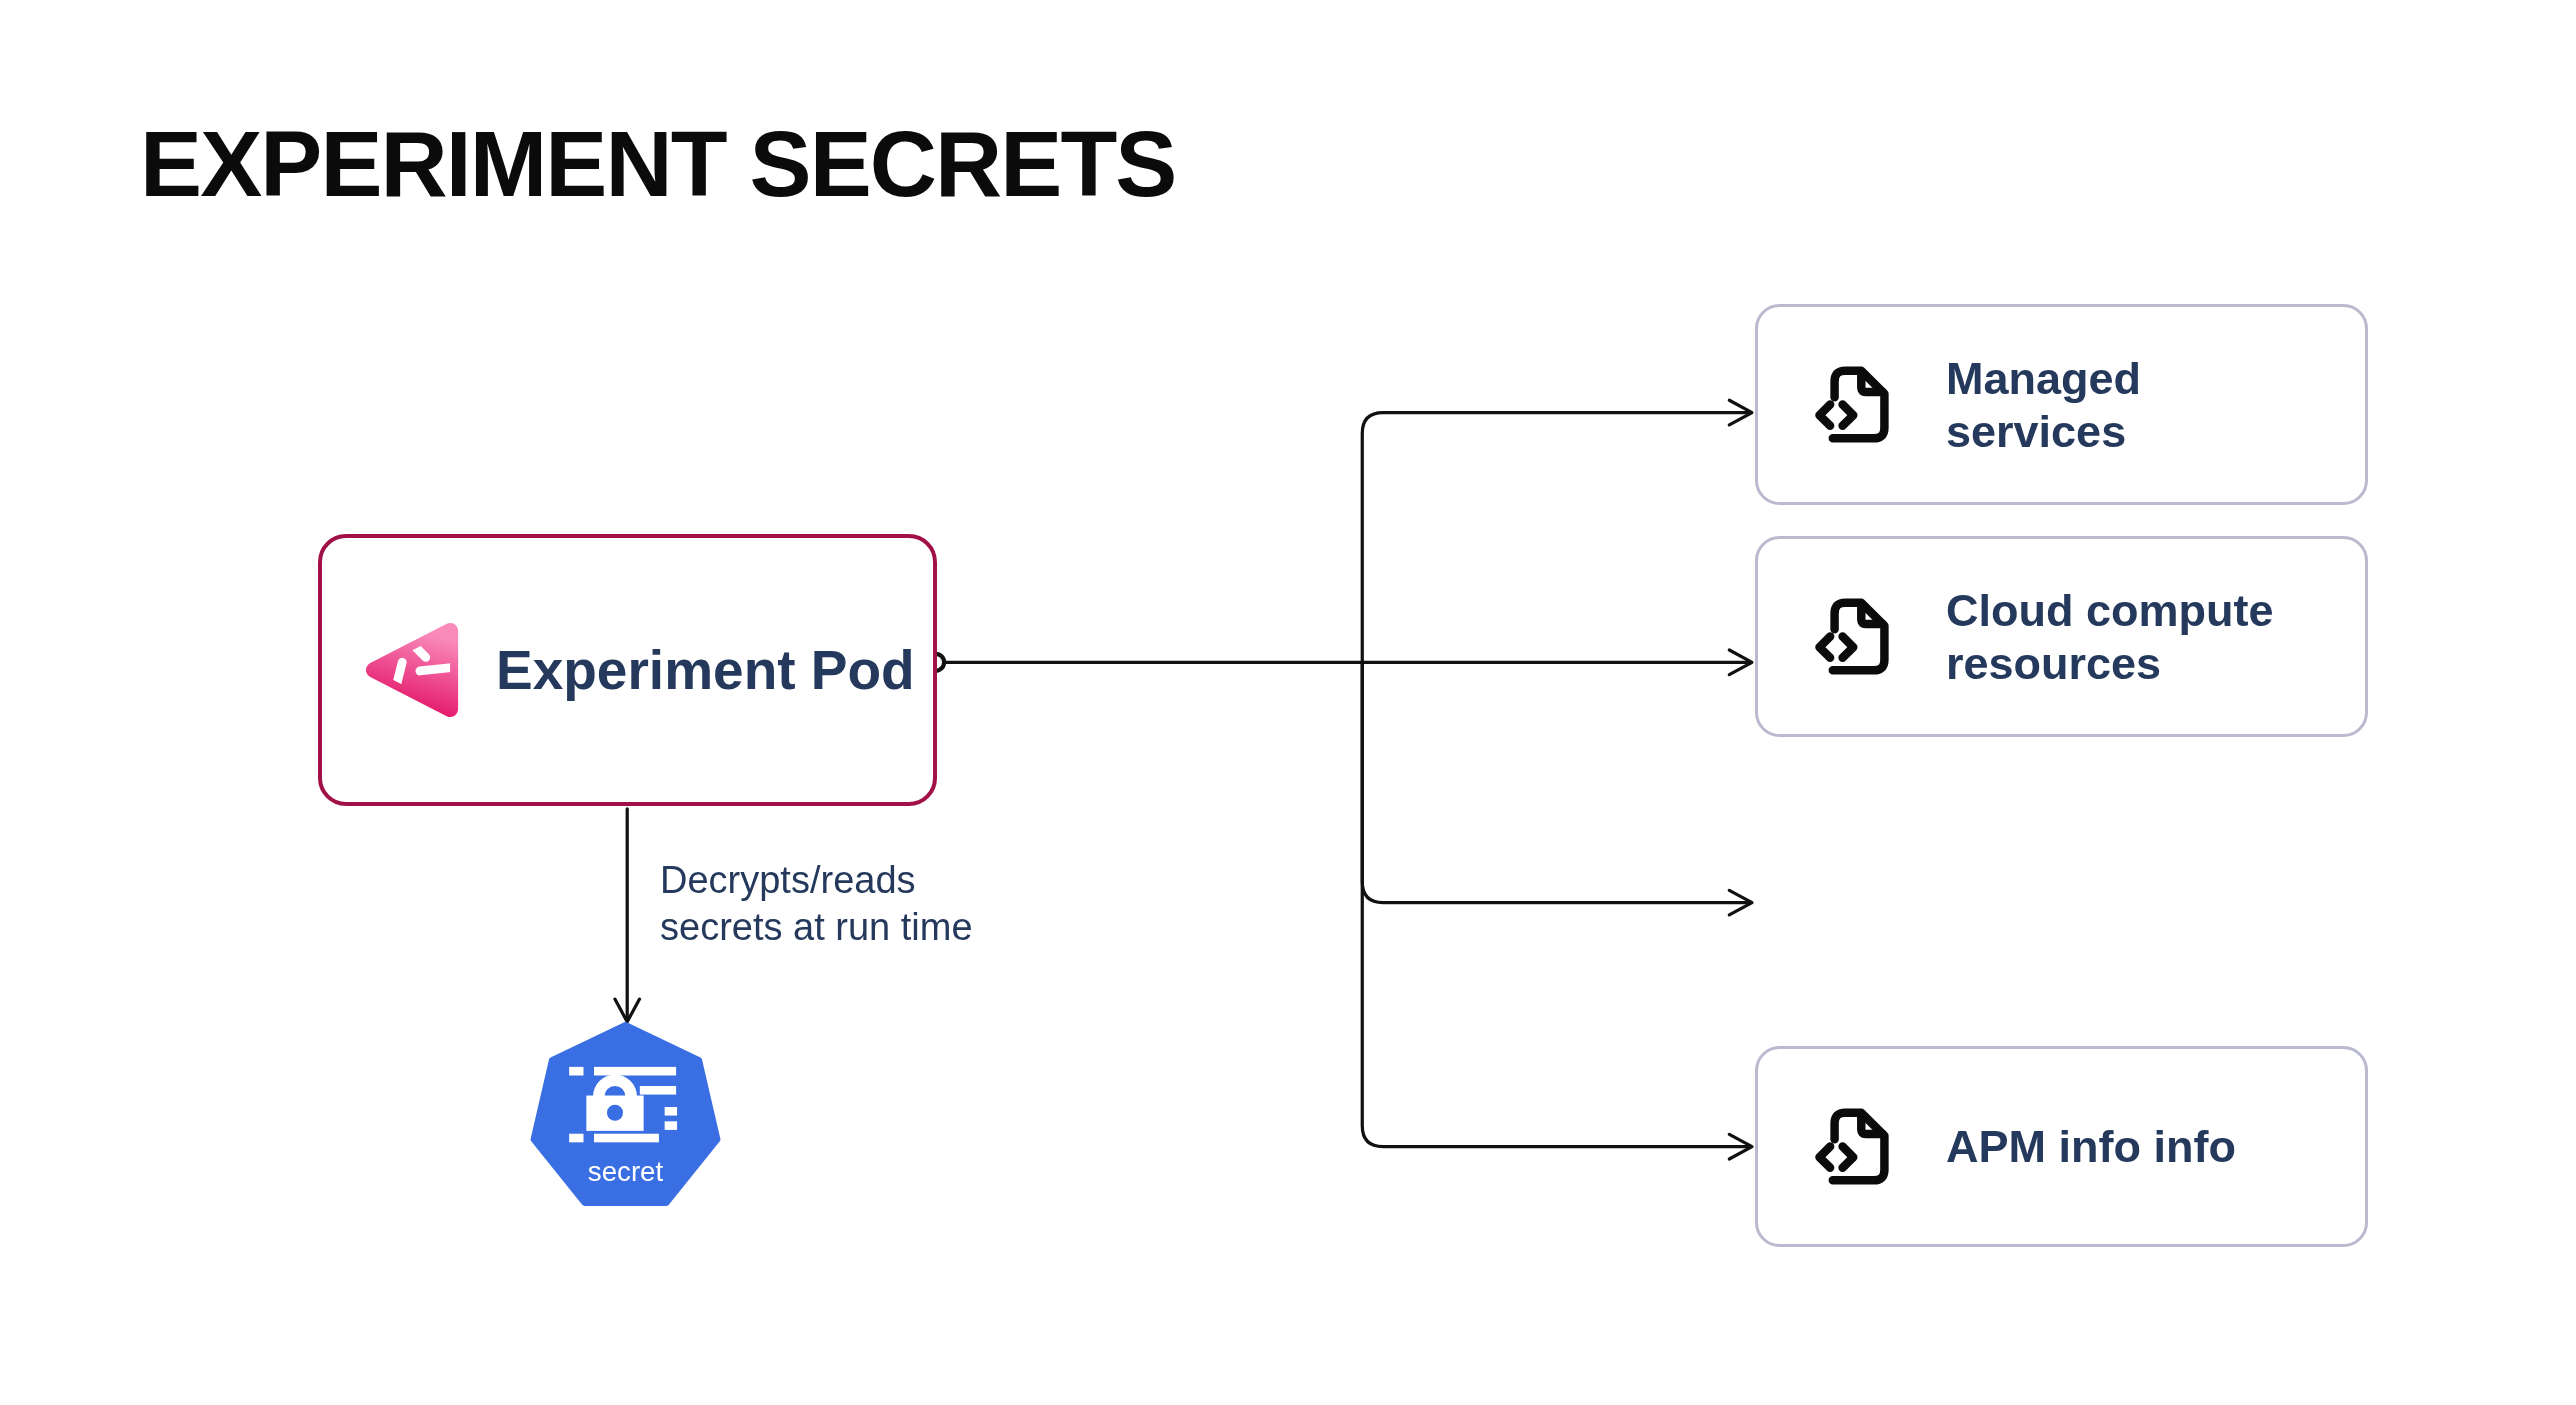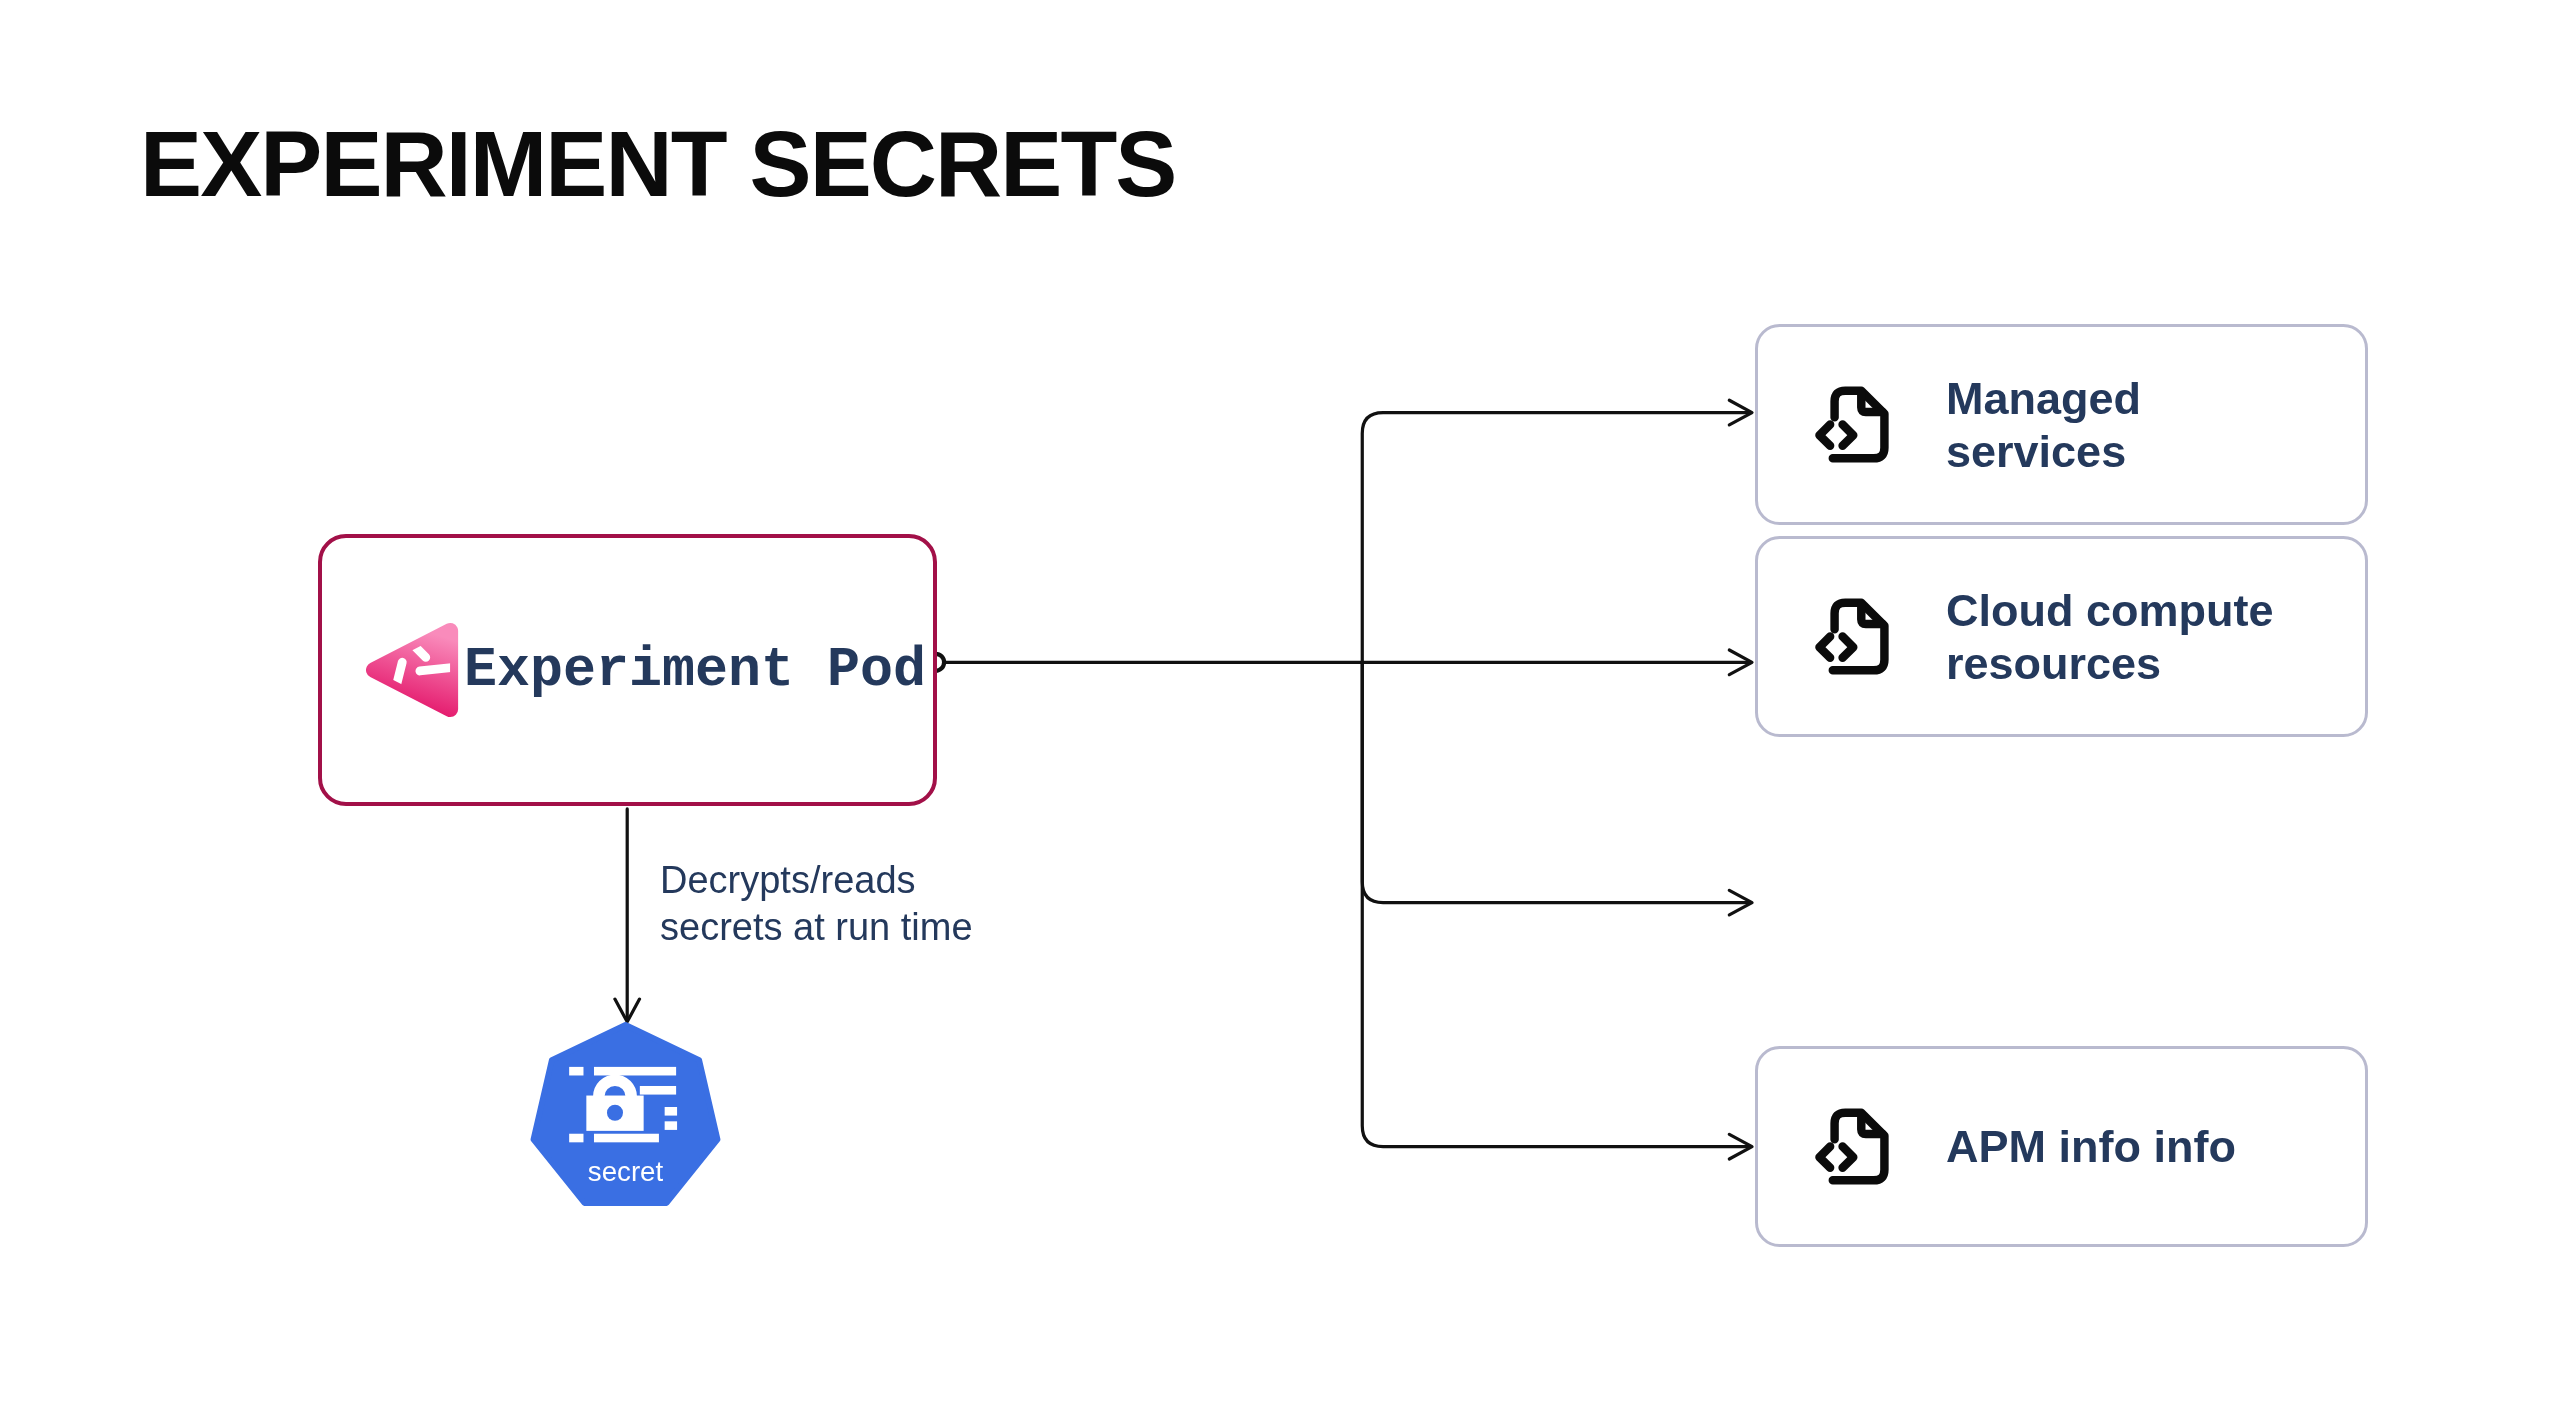--- a/index.html
+++ b/index.html
@@ -13,21 +13,21 @@
   .title{
     position:absolute;left:140px;top:95px;
     font-size:93px;font-weight:800;letter-spacing:-1.9px;
     color:#0b0b0b;white-space:nowrap;margin-top:16px;
   }
   
   .pod-box{
     position:absolute;left:318px;top:534px;width:619px;height:272px;
     box-sizing:border-box;
     border:4.7px solid #A21048;border-radius:28px;background:#ffffff;
-    display:flex;align-items:center;padding-left:44px;font-family:Liberation Mono, monospace;
+    display:flex;align-items:center;gap:32px;padding-left:44px;
   }
   .pod-logo{width:98px;height:98px;flex:0 0 auto;}
   .pod-label{
     font-size:55px;font-weight:700;color:#24395C;white-space:nowrap;
   }
   
   .conn{position:absolute;left:0;top:0;width:2576px;height:1406px;pointer-events:none;}
   
   .edge-label{
     position:absolute;left:660px;top:857px;
@@ -36,21 +36,21 @@
   }
   
   .secret-node{position:absolute;left:530px;top:1022px;width:191px;height:191px;}
   
   .target-box{
     position:absolute;left:1755px;width:613px;height:201px;
     box-sizing:border-box;
     border:3.8px solid #B9BACF;border-radius:24.6px;background:#ffffff;
     display:flex;align-items:center;gap:42px;padding-left:57px;
   }
-  .target-box.t0{top:324px;}
+  .target-box.t0{top:304px;}
   .target-box.t1{top:536px;}
   .target-box.t2{top:802px;}
   .target-box.t3{top:1046px;}
   .target-icon{width:89px;height:89px;flex:0 0 auto;}
   .target-label{
     font-size:45px;line-height:53px;font-weight:700;color:#24395C;
     white-space:pre-line;
   }
 </style>
 </head>

